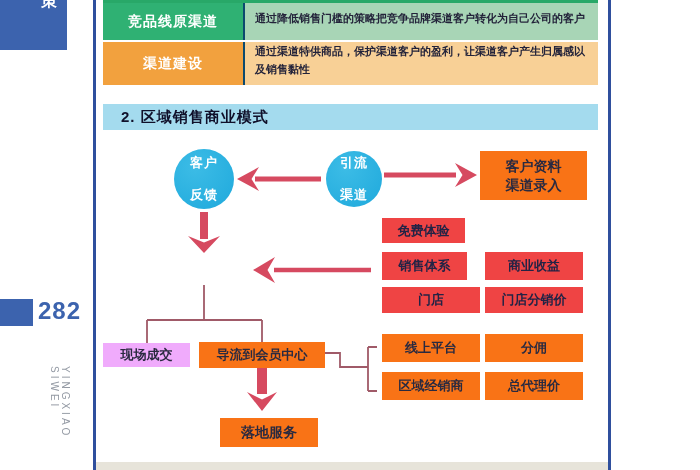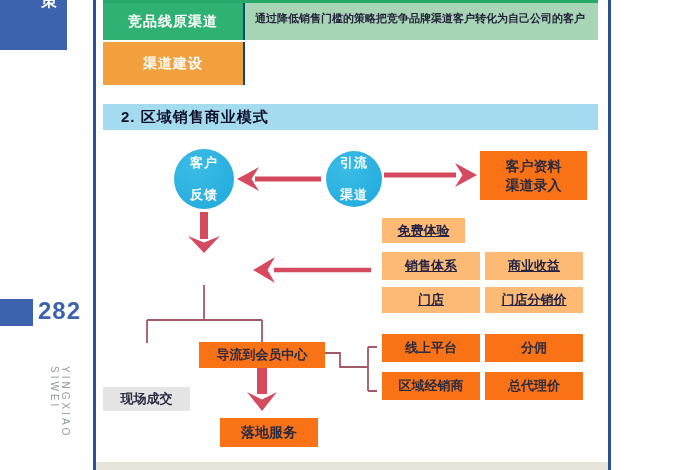--- a/index.html
+++ b/index.html
@@ -32,22 +32,22 @@
   .sec-header{position:absolute;left:103px;top:104px;width:495px;height:26px;background:#a4dbee;
               display:flex;align-items:center;padding-left:18px;box-sizing:border-box;
               color:#10102a;font-size:15px;font-weight:700;letter-spacing:1px;}
   
   .circle{position:absolute;border-radius:50%;background:radial-gradient(circle at 35% 30%,#3cbce6,#1fa9dc);
           color:#fff;font-weight:700;font-size:13px;line-height:1.25;letter-spacing:1px;
           display:flex;flex-direction:column;align-items:center;justify-content:center;text-align:center;gap:16px;}
   .node{position:absolute;display:flex;flex-direction:column;align-items:center;justify-content:center;
         text-align:center;color:#2a2a40;font-weight:700;font-size:13px;box-sizing:border-box;line-height:1.35;}
   .tan{background:#f97316;}
-  .purple{background:#fdba74;color:#232345;text-decoration:underline;}
-  .green{background:#e5e5e5;margin-top:44px;}
+  .purple{background:#ef4444;color:#232345;}
+  .green{background:#f0abfc;}
   .svg-layer{position:absolute;left:0;top:0;pointer-events:none;}
 </style>
 </head>
 <body>
 
 <div id="page">
 
   <div class="corner-box">
     <span class="corner-char">策</span>
   </div>
@@ -58,20 +58,21 @@
   <div class="spine">YINGXIAO SIWEI</div>
   <div class="bottom-strip"></div>
 
   <div class="tbl-top-edge"></div>
   <div class="trow trow1 r1">
     <div class="tlabel">竞品线原渠道</div>
     <div class="tdesc">通过降低销售门槛的策略把竞争品牌渠道客户转化为自己公司的客户</div>
   </div>
   <div class="trow trow2 r2">
     <div class="tlabel">渠道建设</div>
+    <div class="tdesc">通过渠道特供商品，保护渠道客户的盈利，让渠道客户产生归属感以及销售黏性</div>
   </div>
 
   <div class="sec-header">2. 区域销售商业模式</div>
 
   <svg class="svg-layer" width="700" height="470" viewBox="0 0 700 470">
 
     <line x1="255" y1="179" x2="321" y2="179" stroke="#d64a60" stroke-width="5"></line>
     <polygon points="237,179 259,167 251.5,179 259,191" fill="#d64a60"></polygon>
 
     <line x1="384" y1="175" x2="456" y2="175" stroke="#d64a60" stroke-width="5"></line>
@@ -98,21 +99,21 @@
   <div class="circle" style="left:326px;top:151px;width:56px;height:56px;">
     <span>引流</span>
     <span>渠道</span>
   </div>
   <div class="node tan" style="left:480px;top:151px;width:107px;height:49px;font-size:14px;">
     <span>客户资料</span>
     <span>渠道录入</span>
   </div>
 
   <div class="node purple" style="left:382px;top:218px;width:83px;height:25px;">免费体验</div>
-  <div class="node purple" style="left:382px;top:252px;width:98px;height:28px;">销售体系</div>
+  <div class="node purple" style="left:382px;top:252px;width:85px;height:28px;">销售体系</div>
   <div class="node purple" style="left:485px;top:252px;width:98px;height:28px;">商业收益</div>
   <div class="node purple" style="left:382px;top:287px;width:98px;height:26px;">门店</div>
   <div class="node purple" style="left:485px;top:287px;width:98px;height:26px;">门店分销价</div>
 
 
   <div class="node green" style="left:103px;top:343px;width:87px;height:24px;">现场成交</div>
   <div class="node tan" style="left:199px;top:342px;width:126px;height:26px;">导流到会员中心</div>
 
   <div class="node tan" style="left:382px;top:334px;width:98px;height:28px;">线上平台</div>
   <div class="node tan" style="left:485px;top:334px;width:98px;height:28px;">分佣</div>

